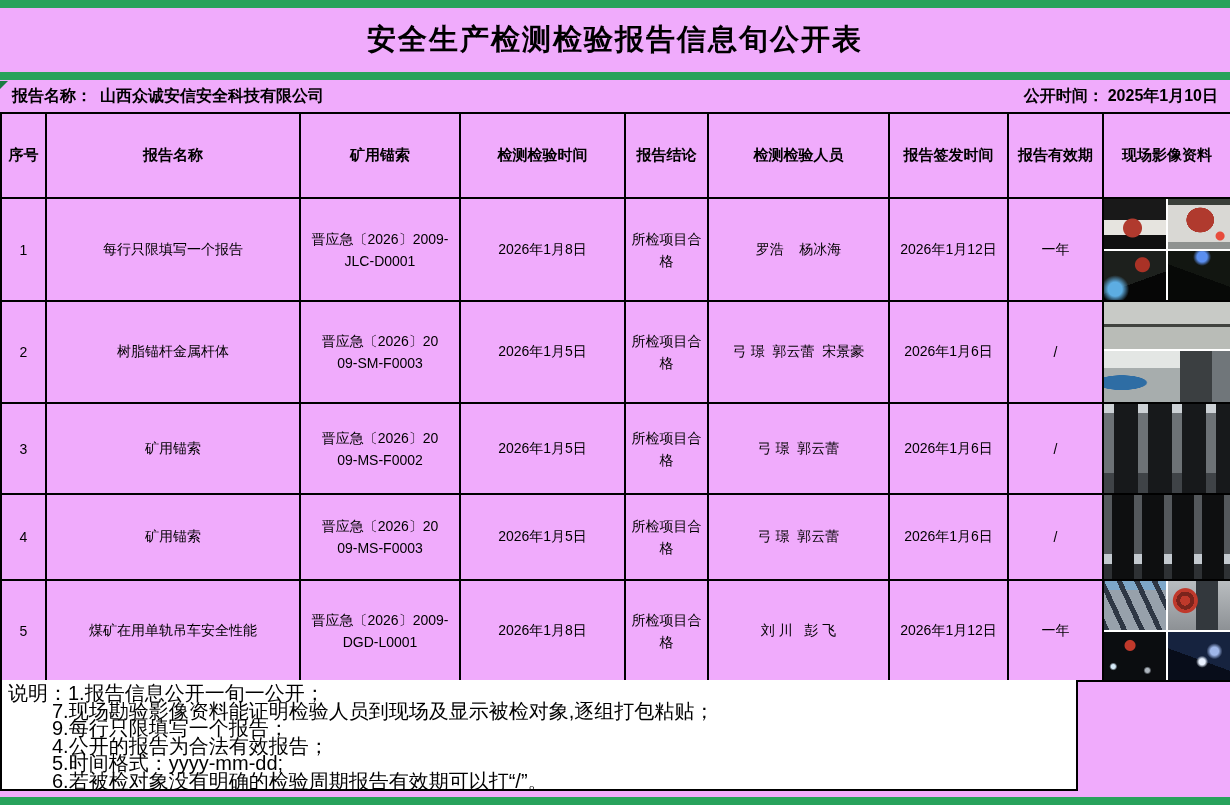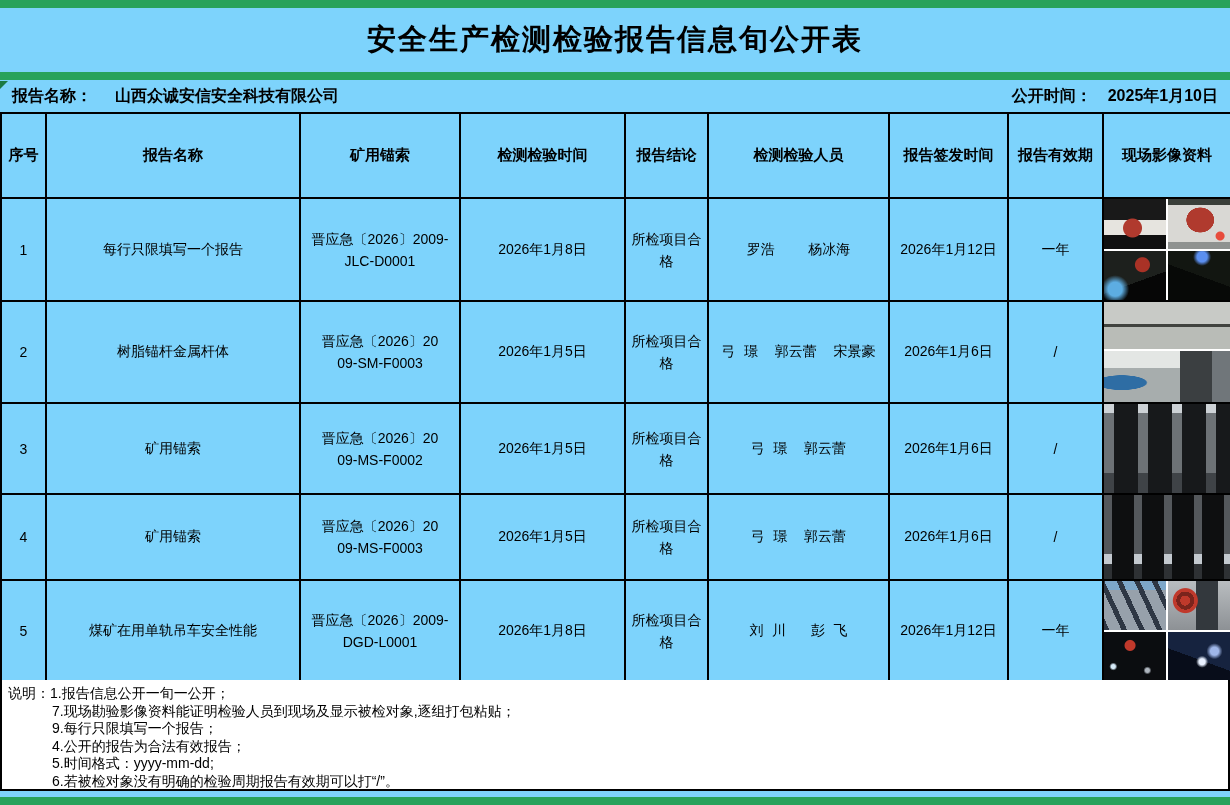--- a/index.html
+++ b/index.html
@@ -1,54 +1,54 @@
 <!DOCTYPE html>
 <html><head>
 <meta charset="utf-8">
 <style>
   * { box-sizing: border-box; margin: 0; padding: 0; }
   html,body { width:1230px; height:805px; background:#ffffff; overflow:hidden;
     font-family:"Liberation Sans","DejaVu Sans",sans-serif; color:#000; }
-  .sheet { position:relative; width:1230px; height:805px; background:#7dd3fc; }
+  .sheet { position:relative; width:1230px; height:805px; background:#f0abfc; }
 
   .accent-bar { width:1230px; height:8px; background:#28a25c; }
   .accent-bar.top { position:absolute; top:0; left:0; }
   .accent-bar.mid { position:absolute; top:72px; left:0; }
   .accent-bar.bottom { position:absolute; top:797px; left:0; }
 
   .corner-triangle { position:absolute; top:81px; left:0; width:0; height:0;
     border-top:8px solid #1a7a43; border-right:8px solid transparent; }
 
   .title-band { position:absolute; top:8px; left:0; width:1230px; height:64px;
     display:flex; align-items:center; justify-content:center; }
   .title-band h1 { font-size:29px; font-weight:bold; letter-spacing:2px; }
 
   .meta-row { position:absolute; top:80px; left:0; width:1230px; height:32px;
     display:flex; align-items:center; justify-content:space-between;
     padding:0 12px; font-size:16px; font-weight:600; }
-  .meta-left .val { margin-left:23px; }
-  .meta-right .val { margin-left:16px; }
+  .meta-left .val { margin-left:8px; }
+  .meta-right .val { margin-left:4px; }
 
   table.report { position:absolute; top:112px; left:0; width:1230px;
     border-collapse:collapse; table-layout:fixed; }
   table.report th, table.report td { border:2px solid #000; text-align:center;
     vertical-align:middle; overflow:hidden; }
   table.report th { font-size:15px; font-weight:bold;margin-top:39px; }
   table.report td { font-size:14px; }
   col.c1{width:45px} col.c2{width:254px} col.c3{width:160px} col.c4{width:165px}
   col.c5{width:83px} col.c6{width:181px} col.c7{width:119px} col.c8{width:95px}
   col.c9{width:128px}
   thead tr { height:85px; }
   tbody tr:nth-child(1){ height:103px; }
   tbody tr:nth-child(2){ height:102px; }
   tbody tr:nth-child(3){ height:91px; }
   tbody tr:nth-child(4){ height:86px; }
   tbody tr:nth-child(5){ height:101px; }
   td[data-name="conclusion-cell"]{ padding:0 1px; line-height:22px; }
-  td[data-name="inspectors-cell"]{ white-space:pre-wrap;font-family:Liberation Mono, monospace; }
+  td[data-name="inspectors-cell"]{ white-space:pre-wrap; }
   .rno-line{ white-space:nowrap; line-height:22px; }
   td[data-name="photos-cell"]{ padding:0; position:relative; }
   .photos{ position:absolute; inset:0; display:grid; gap:2px; background:#fff; }
   .photos.grid-2x2{ grid-template-columns:1fr 1fr; grid-template-rows:1fr 1fr; }
   .photos.stack-2{ grid-template-rows:48fr 52fr; }
   .photos.single{ grid-template-rows:1fr; }
   .photo{ width:100%; height:100%; }
 
   [data-photo="truck-rear-banner"]{background:
     radial-gradient(circle at 46% 58%, #b03a2e 0 9px, rgba(0,0,0,0) 10px),
@@ -86,23 +86,23 @@
   [data-photo="mine-tunnel-red-lamp"]{background:
     radial-gradient(circle at 42% 28%, #c0392b 0 5px, rgba(0,0,0,0) 6px),
     radial-gradient(circle at 15% 72%, #d6eaf8 0 2px, rgba(0,0,0,0) 4px),
     radial-gradient(circle at 70% 80%, #aeb6bf 0 2px, rgba(0,0,0,0) 4px),
     linear-gradient(180deg, #0b0d10, #0b0d10);}
   [data-photo="mine-tunnel-blue"]{background:
     radial-gradient(circle at 55% 62%, #e8f0fe 0 3px, rgba(0,0,0,0) 6px),
     radial-gradient(circle at 75% 40%, #9fb6e8 0 4px, rgba(0,0,0,0) 8px),
     linear-gradient(200deg, #16233f 0 55%, #080d1a 55%);}
 
-  .notes { position:absolute; top:680px; left:0; width:1230px; height:111px;
+  .notes { position:absolute; top:680px; left:0; width:1078px; height:111px;
     border-left:2px solid #000; border-right:2px solid #000; border-bottom:2px solid #000;
-    padding:5px 6px 0 6px; font-size:14px; line-height:17.5px; background:#fff; }
+    padding:5px 6px 0 6px; font-size:20px; line-height:17.5px; background:#fff; }
   .notes .first-line { white-space:pre-wrap; }
   .notes .rest { padding-left:44px; }
   .notes .rest div { white-space:pre-wrap; }
 </style>
 </head>
 <body>
 
 <div class="sheet" data-name="publication-sheet">
   <div class="accent-bar top" data-name="top-accent-bar"></div>
 

